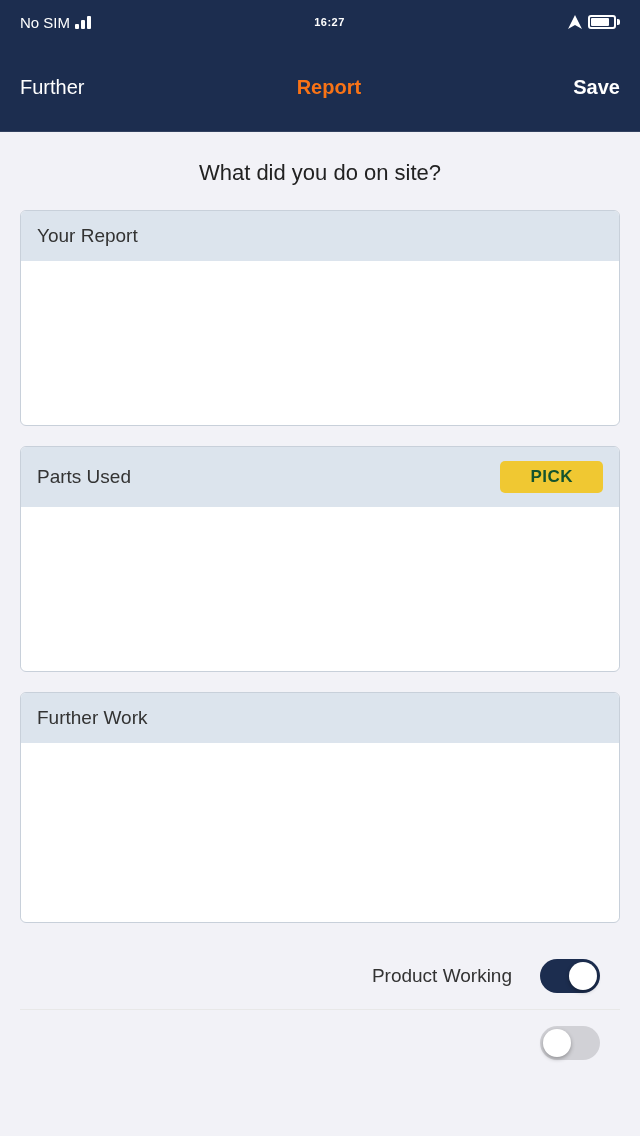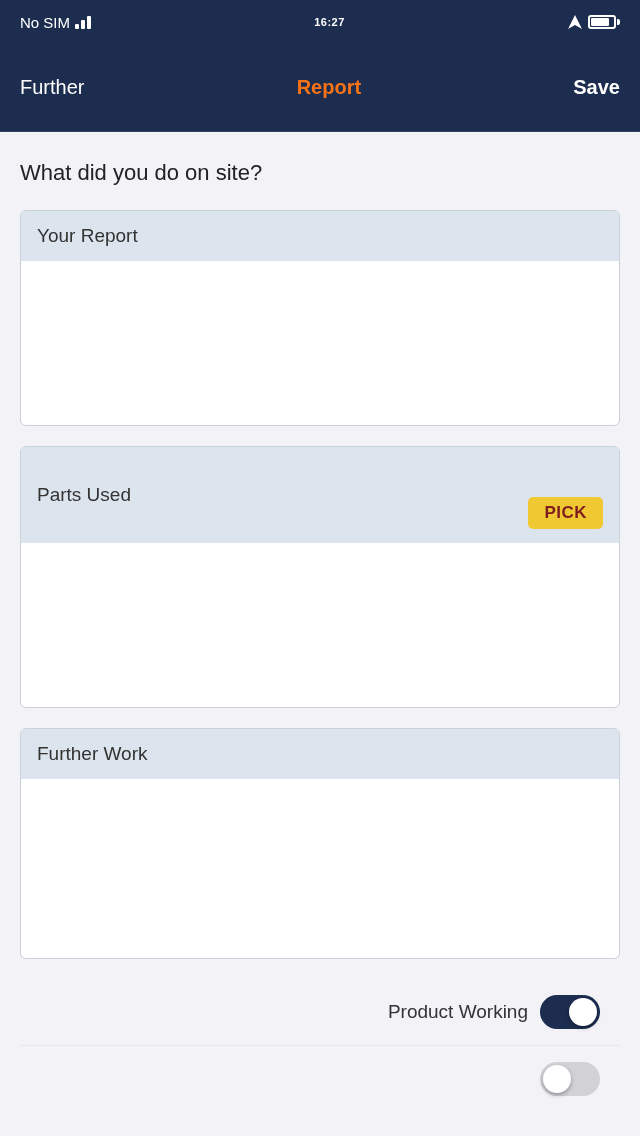--- a/index.html
+++ b/index.html
@@ -123,21 +123,21 @@
       cursor: pointer;
       padding: 8px 0;
     }
 
     
     .main-content {
       padding: 28px 20px 40px;
     }
 
     .page-question {
-      text-align: left;
+      text-align: center;
       font-size: 22px;
       color: #222;
       margin-bottom: 24px;
       font-weight: 400;
     }
 
     
     .section-card {
       border: 1px solid #c8d0da;
       border-radius: 6px;
@@ -155,29 +155,28 @@
     }
 
     .section-header-label {
       font-size: 19px;
       color: #333;
       font-weight: 400;
     }
 
     .pick-button {
       background: #f0c832;
-      color: #7f1d1d;
+      color: #14532d;
       font-size: 17px;
       font-weight: 700;
-      padding: 6px 16px;
+      padding: 6px 30px;
       border: none;
       border-radius: 5px;
       cursor: pointer;
       letter-spacing: 0.5px;
-      margin-top: 36px;
     }
 
     .section-textarea {
       width: 100%;
       min-height: 160px;
       border: none;
       outline: none;
       font-size: 16px;
       padding: 12px 14px;
       resize: none;
@@ -197,21 +196,21 @@
     
     .toggle-section {
       margin-top: 8px;
     }
 
     .toggle-row {
       display: flex;
       align-items: center;
       justify-content: flex-end;
       padding: 16px 20px;
-      gap: 12px;
+      gap: 28px;
       border-bottom: 1px solid #e8e8e8;
     }
     .toggle-row:last-child {
       border-bottom: none;
     }
 
     .toggle-label {
       font-size: 19px;
       color: #333;
       font-weight: 400;

